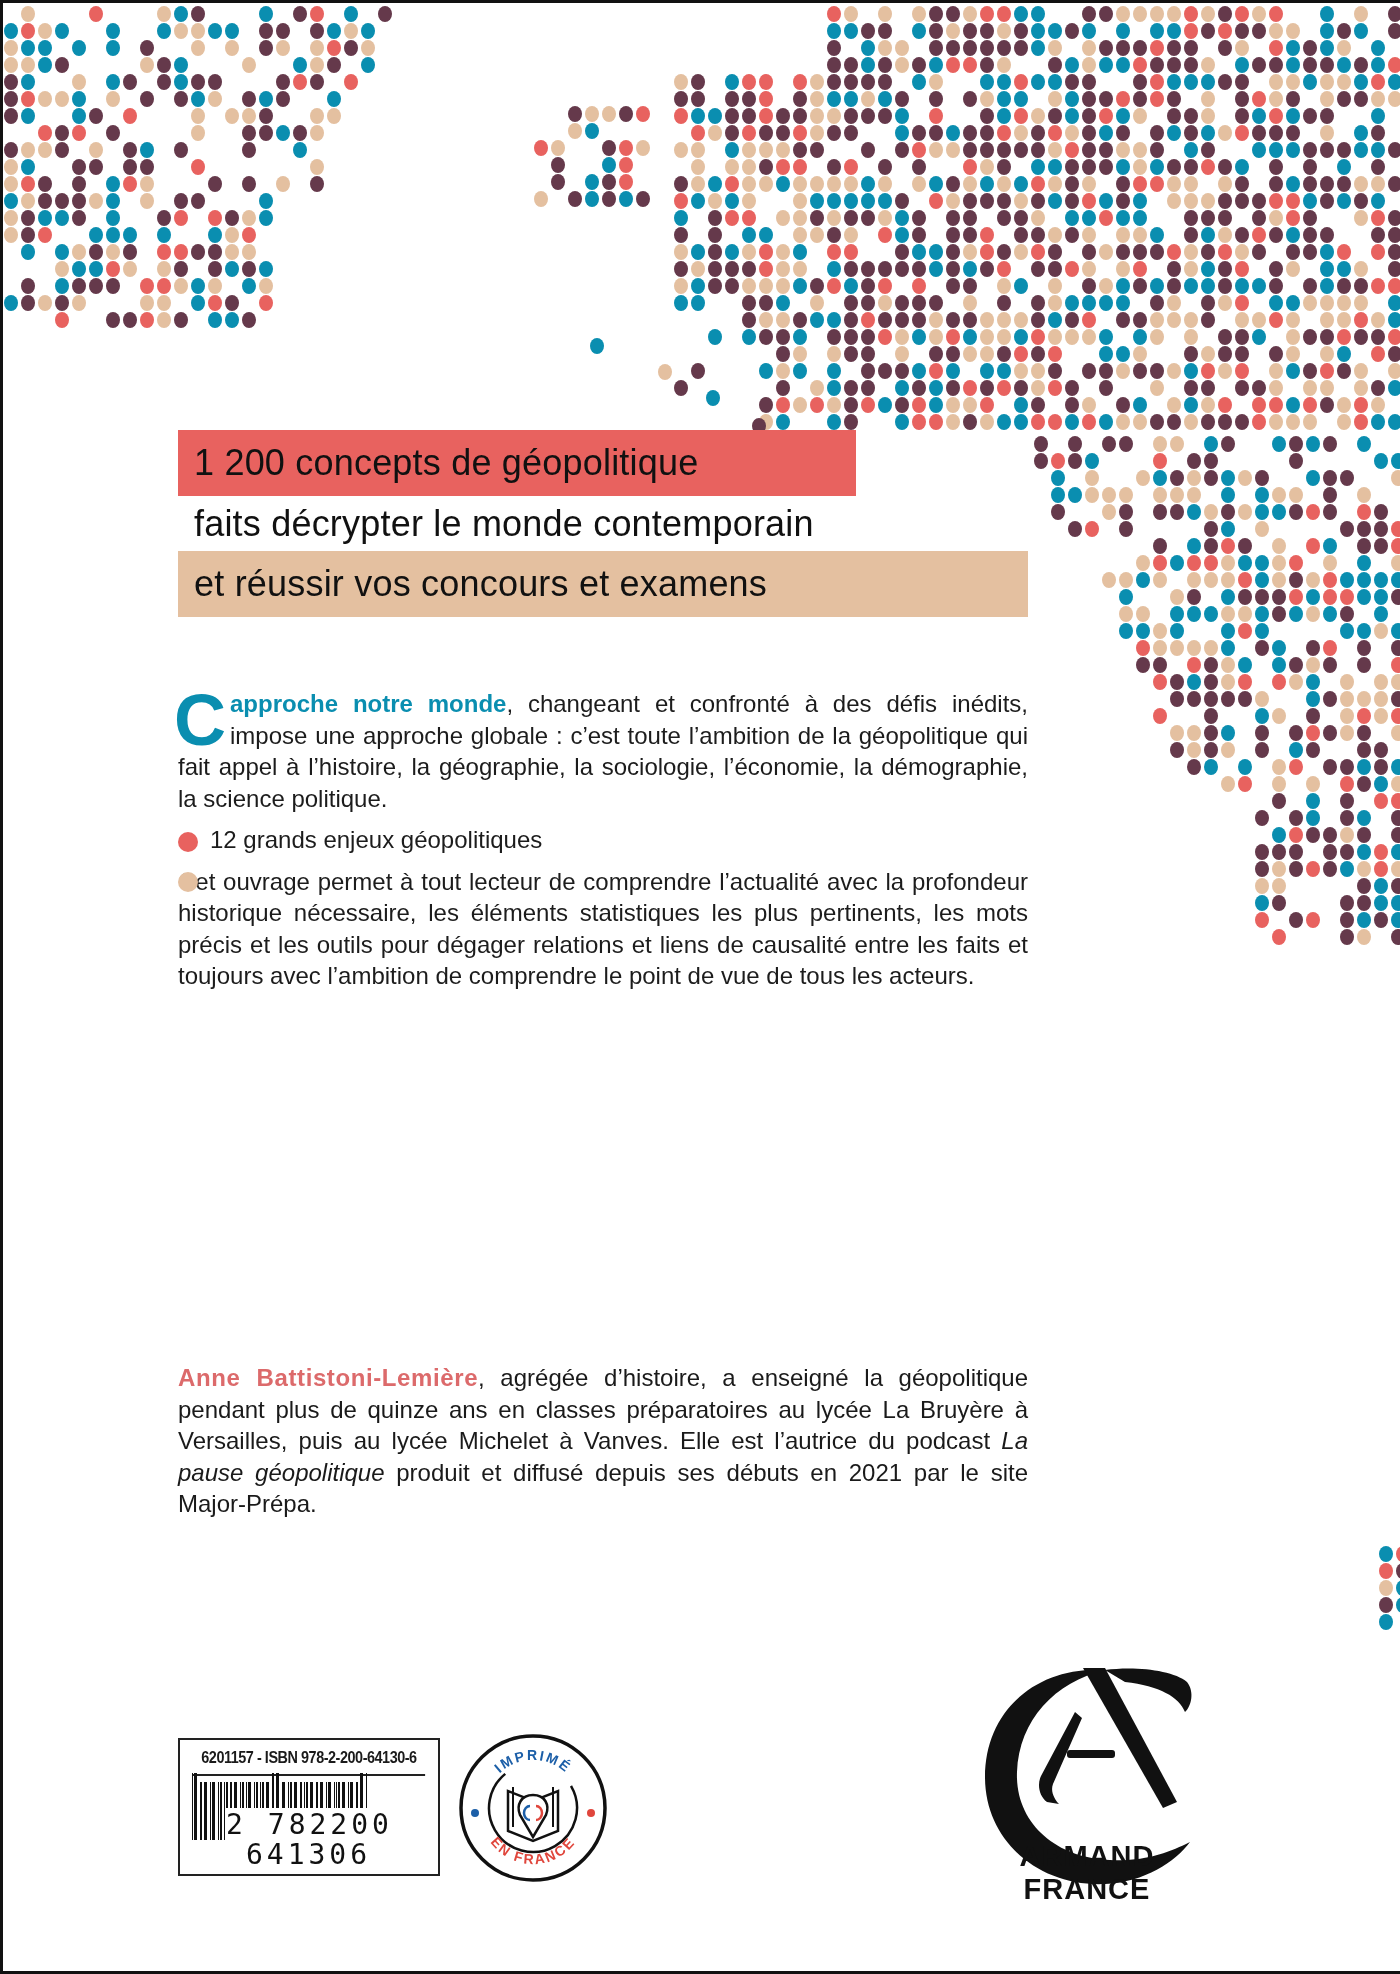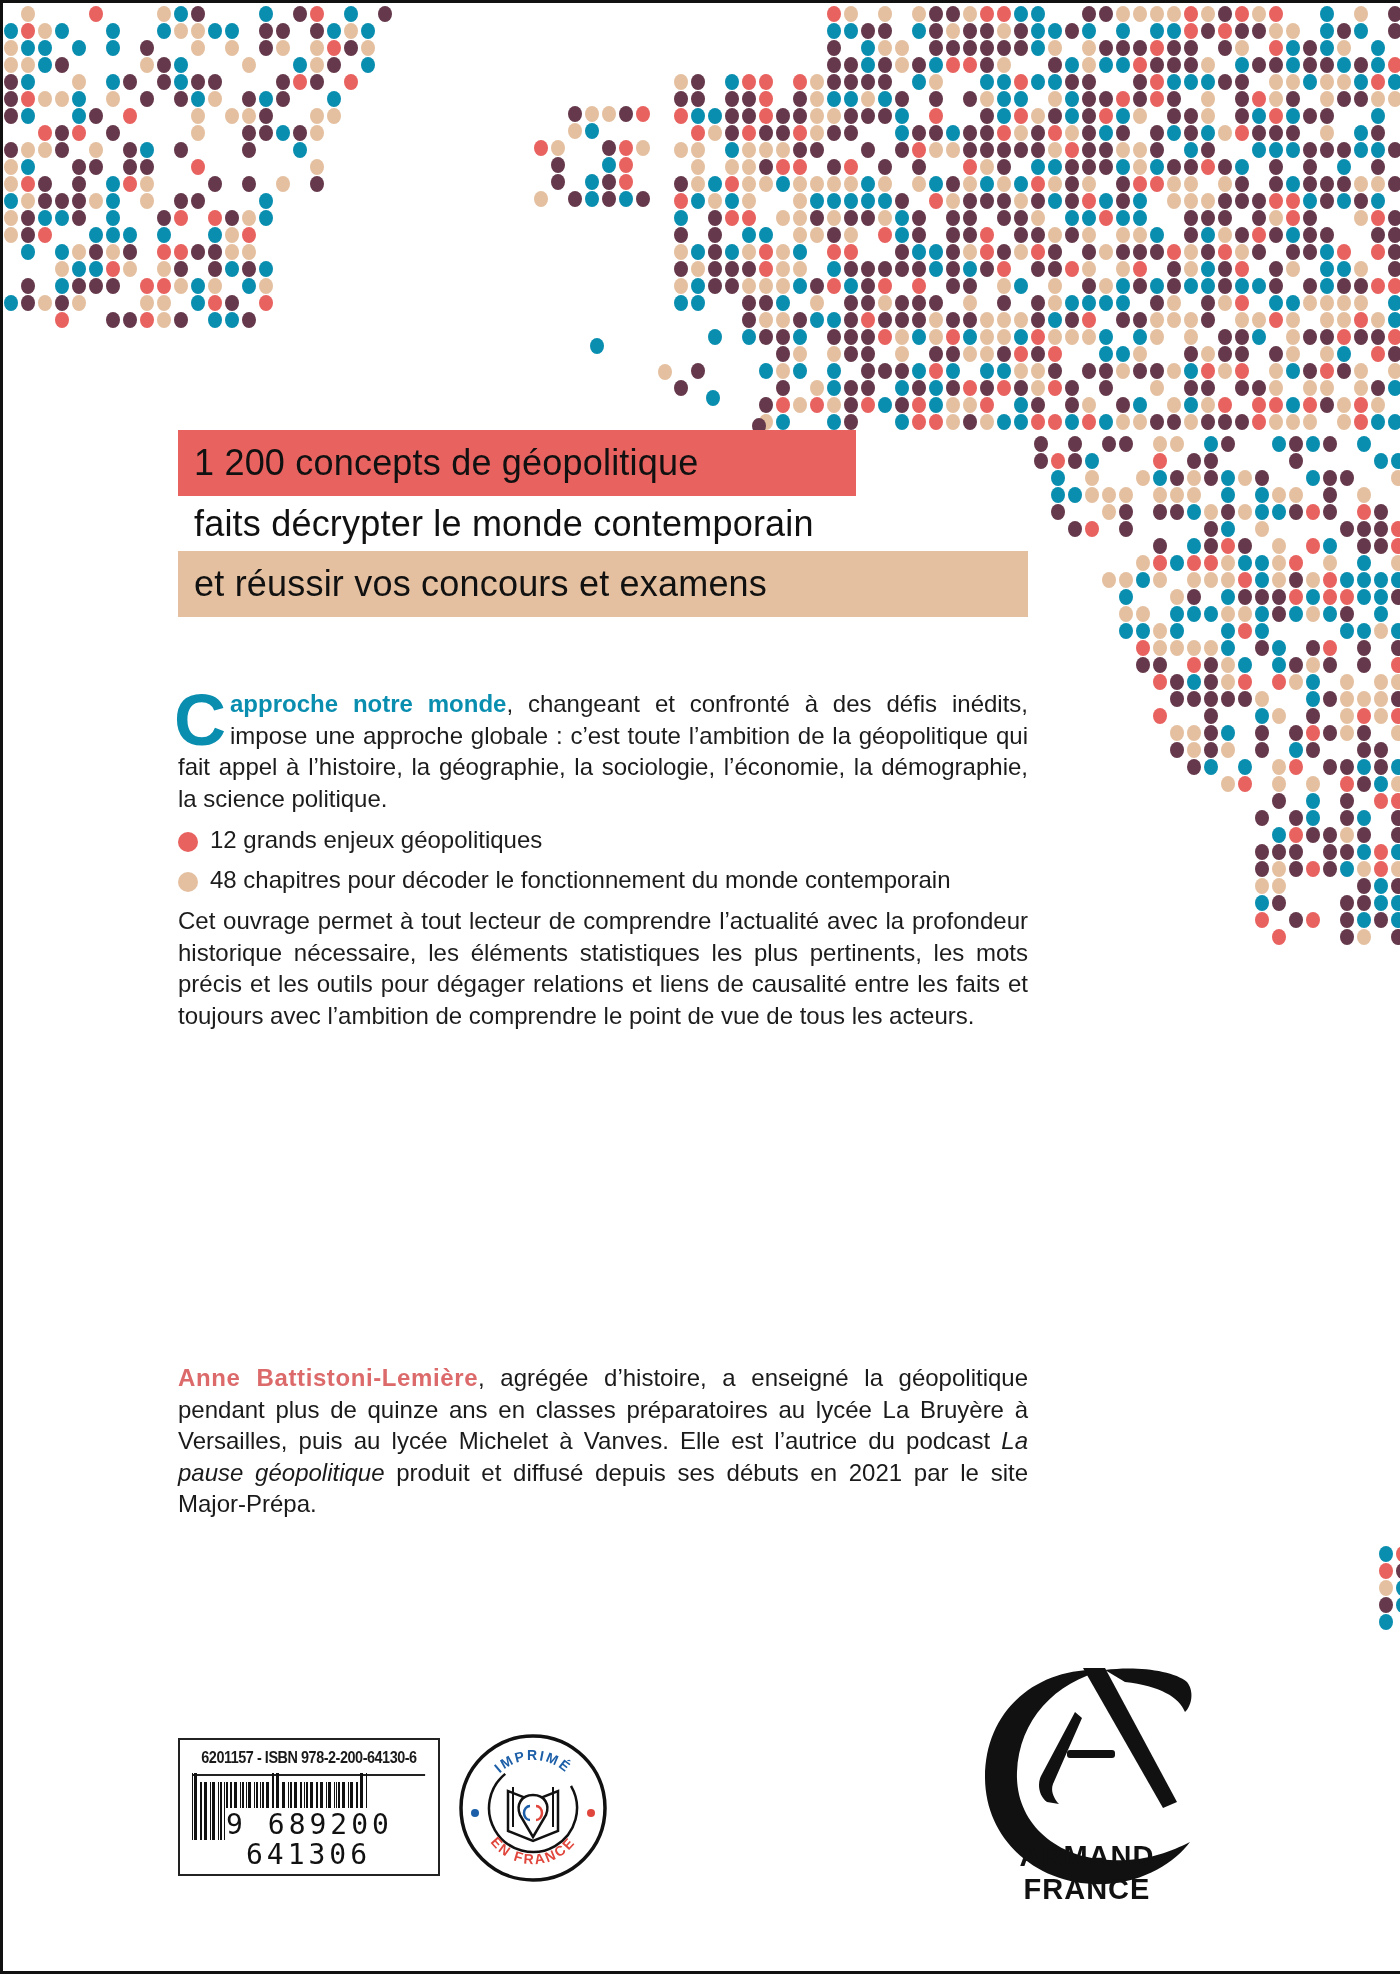--- a/index.html
+++ b/index.html
@@ -1442,21 +1442,21 @@
 <div class="headline hl1" style="background: rgb(232, 98, 95);">1 200 concepts de géopolitique</div>
 <div class="headline hl2">faits décrypter le monde contemporain</div>
 <div class="headline hl3" style="background: rgb(228, 192, 160);">et réussir vos concours et examens</div>
 
 <div class="body-text" style="top:688px;">
   <p class="para">
     <span class="dropcap" style="color: rgb(10, 142, 176);">C</span><span class="lead" style="color: rgb(10, 142, 176);">approche notre monde</span><span>, changeant et confronté à des défis inédits, impose une approche globale : c’est toute l’ambition de la géopolitique qui fait appel à l’histoire, la géographie, la sociologie, l’économie, la démographie, la science politique.</span>
   </p>
   <ul class="bullets">
     <li><span class="bullet-dot b0" style="background: rgb(232, 98, 95);"></span><span>12 grands enjeux géopolitiques</span></li>
-    <li><span class="bullet-dot b1" style="background: rgb(228, 192, 160);"></span><span>48 chapitres pour décoder le fonctionnement du monde contemporain</span></li>
+    <li><span class="bullet-dot b1" style="background: rgb(228, 192, 160);"></span></li>
   </ul>
   <p class="para">Cet ouvrage permet à tout lecteur de comprendre l’actualité avec la profondeur historique nécessaire, les éléments statistiques les plus pertinents, les mots précis et les outils pour dégager relations et liens de causalité entre les faits et toujours avec l’ambition de comprendre le point de vue de tous les acteurs.</p>
 </div>
 
 <div class="author">
   <span class="author-name" style="color: rgb(220, 106, 107);">Anne Battistoni-Lemière</span><span>, agrégée d’histoire, a enseigné la géopolitique pendant plus de quinze ans en classes préparatoires au lycée La Bruyère à Versailles, puis au lycée Michelet à Vanves. Elle est l’autrice du podcast </span><em>La pause géopolitique</em><span> produit et diffusé depuis ses débuts en 2021 par le site Major-Prépa.</span>
 </div>
 
 <div class="barcode-box">
   <div class="isbn-line">6201157 - ISBN 978-2-200-64130-6</div>
@@ -1499,21 +1499,21 @@
       <div class="bar" style="width: 1px; margin-right: 1px;"></div>
       <div class="bar" style="width: 1px; margin-right: 1px;"></div>
       <div class="bar" style="width: 2px; margin-right: 2px;"></div>
       <div class="bar" style="width: 3px; margin-right: 3px;"></div>
       <div class="bar" style="width: 1px; margin-right: 1px;"></div>
       <div class="bar" style="width: 3px; margin-right: 3px;"></div>
       <div class="bar" style="width: 2px; margin-right: 2px;"></div>
       <div class="bar" style="width: 3px; margin-right: 3px; height: 115%;"></div>
       <div class="bar" style="width: 1px; margin-right: 1px; height: 115%;"></div>
     </div>
-  <div class="ean"><span>9 689200 641306</span></div>
+  <div class="ean"><span>2 782200 641306</span></div>
 </div>
 
 <svg class="stamp" viewBox="0 0 150 150">
   <defs>
     <path id="arcTop" d="M 27 75 A 48 48 0 0 1 123 75"></path>
     <path id="arcBot" d="M 22 78 A 53 53 0 0 0 128 78"></path>
   </defs>
   <circle cx="75" cy="75" r="72" fill="#fff" stroke="#111" stroke-width="3.5"></circle>
   <circle cx="75" cy="75" r="44" fill="none" stroke="#111" stroke-width="2.5" stroke-dasharray="200 76" transform="rotate(-30 75 75)"></circle>
   <text font-family="Liberation Sans, sans-serif" font-weight="bold" font-size="14" fill="#1c5fa8" letter-spacing="2"><textPath href="#arcTop" startOffset="50%" text-anchor="middle" id="stampTop">IMPRIMÉ</textPath></text>

